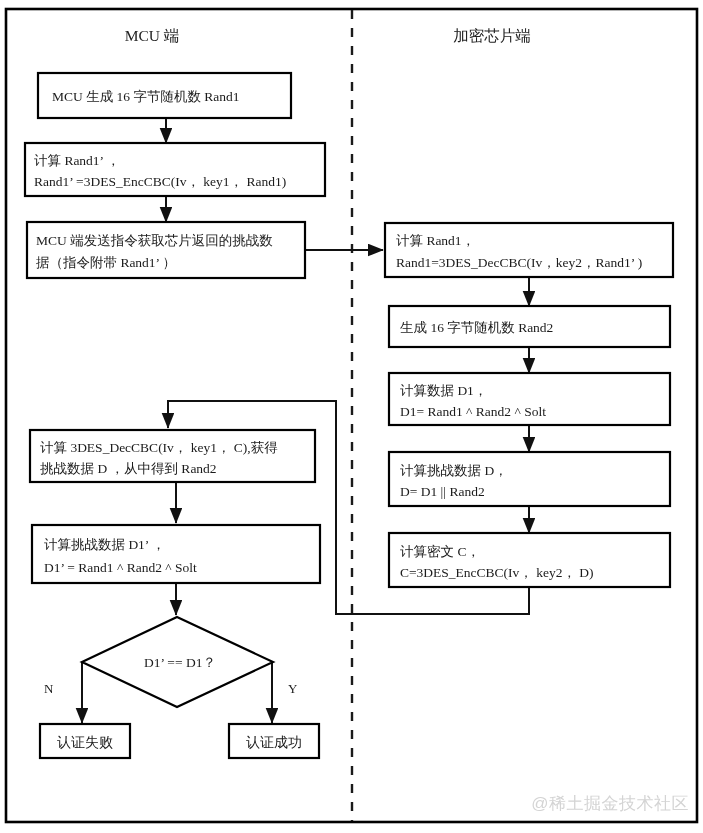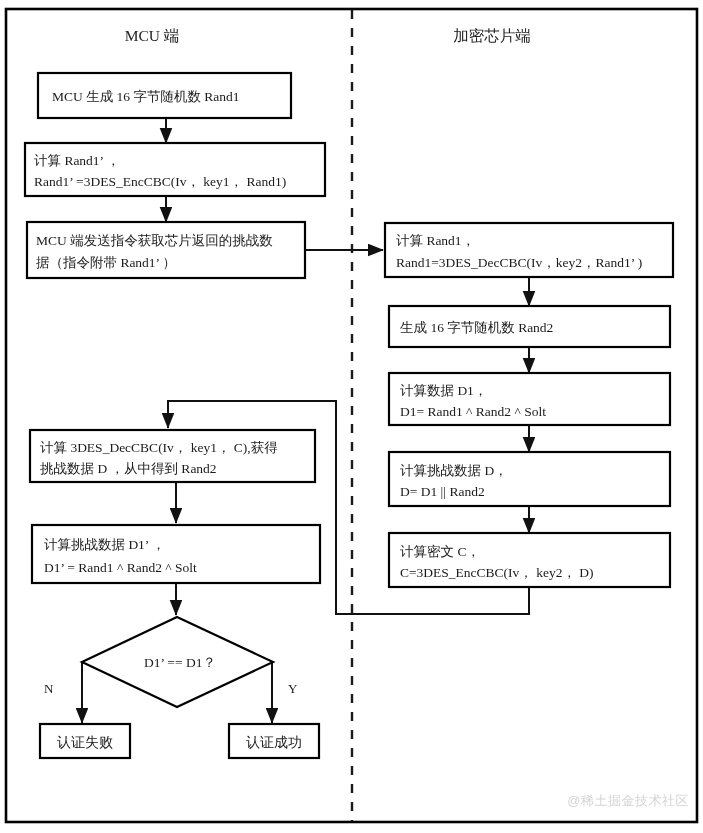--- a/index.html
+++ b/index.html
@@ -78,21 +78,21 @@
     font-family: "Liberation Serif", "DejaVu Serif", serif;
     font-size: 14px;
     fill: #1b1b1b;
     text-anchor: middle;
   }
   .watermark {
     position: absolute;
     right: 14px;
     top: 792px;
     font-family: "Liberation Sans", "DejaVu Sans", sans-serif;
-    font-size: 13px;
+    font-size: 17px;
     color: #d4d4d4;
     letter-spacing: 0.5px;
     user-select: none;
   }
 </style>
 </head>
 <body>
 
 <div id="diagram-root">
 

